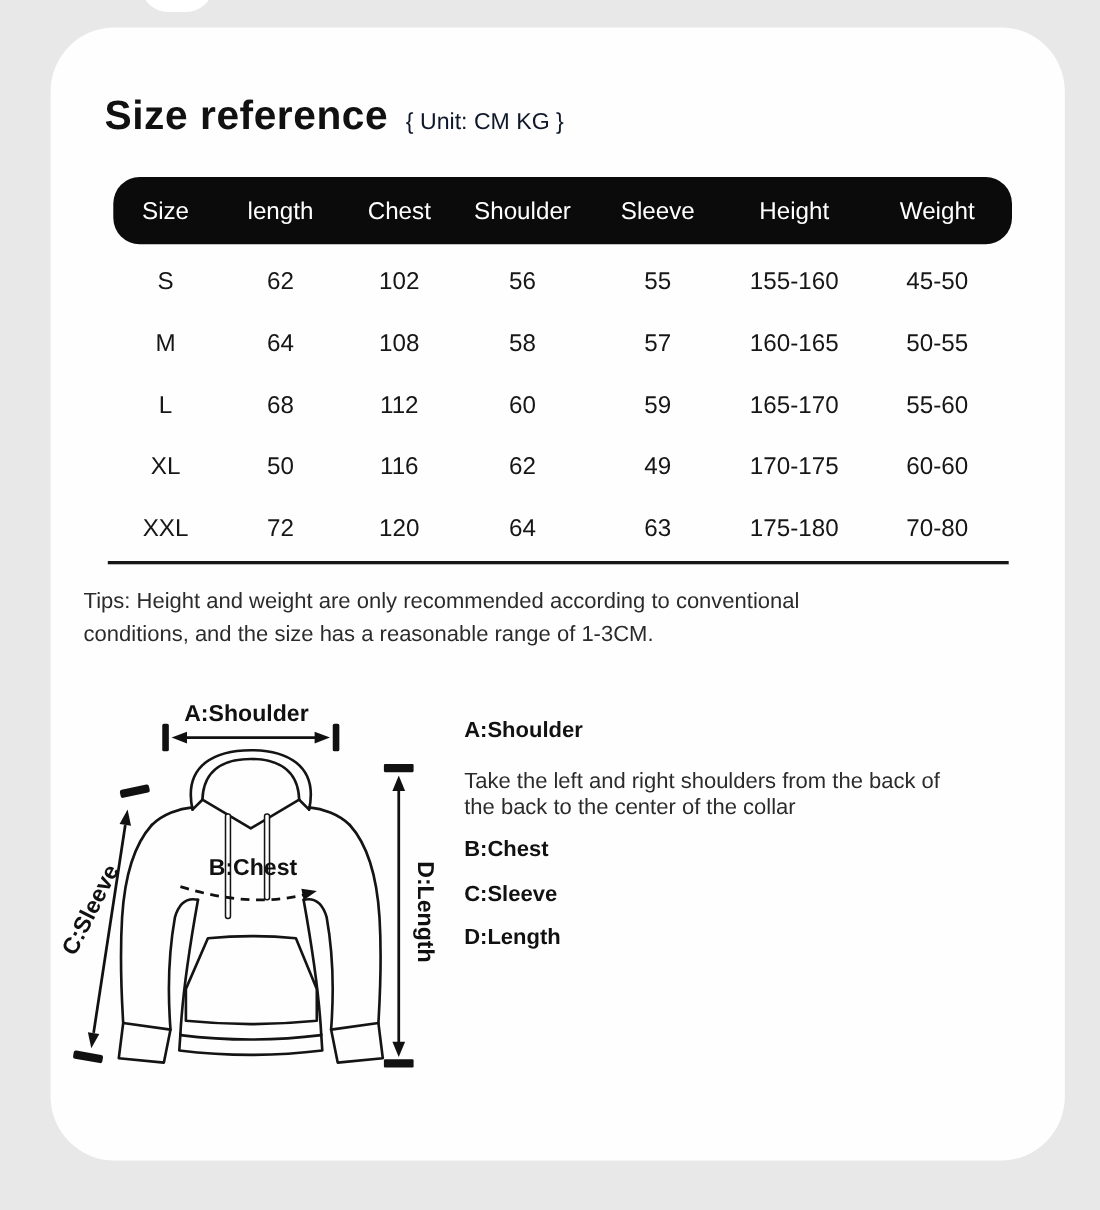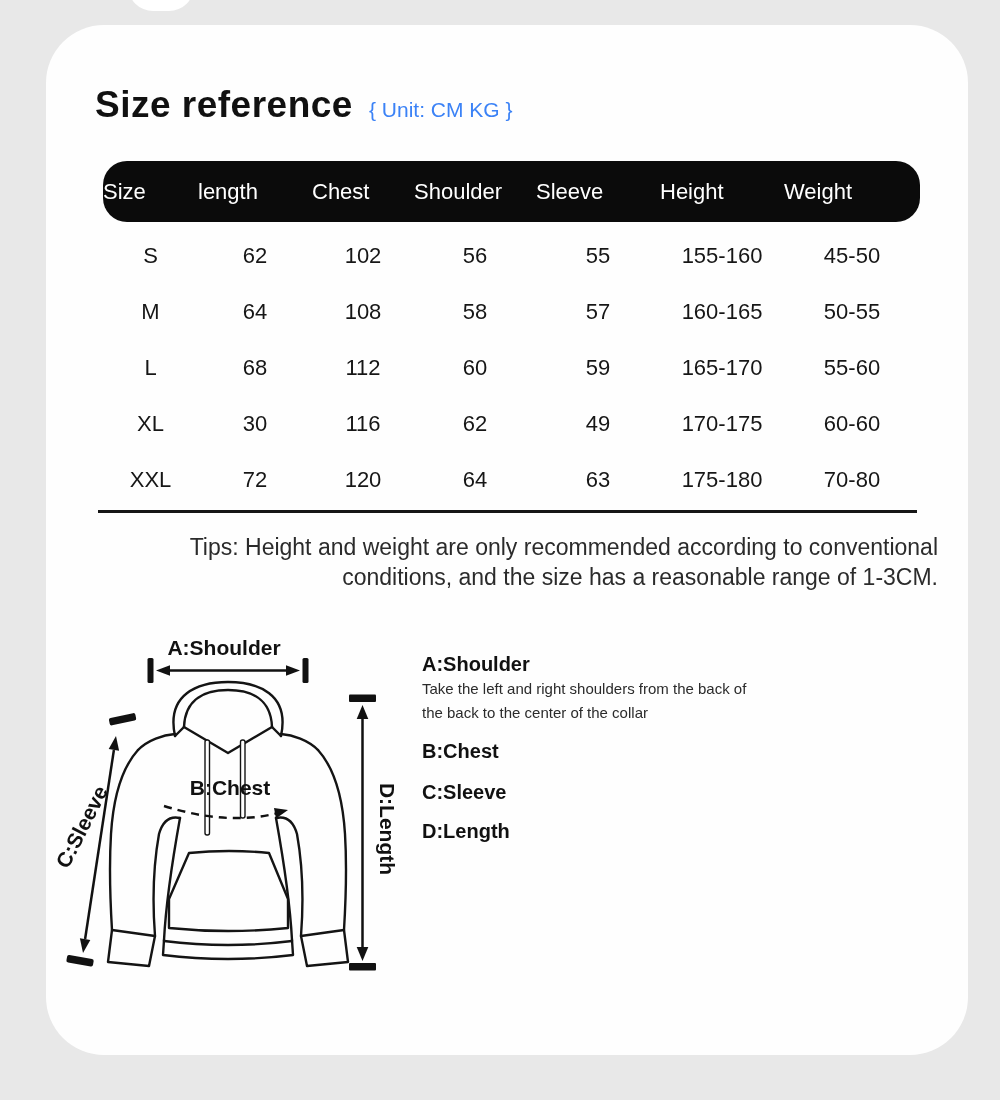--- a/index.html
+++ b/index.html
@@ -5,41 +5,41 @@
   html,body{margin:0;padding:0;}
   body{width:1000px;height:1100px;font-family:"Liberation Sans",sans-serif;}
   .stage{position:relative;width:1000px;height:1100px;background:#e8e8e8;overflow:hidden;}
   .top-notch{position:absolute;left:128px;top:-14px;width:66px;height:25px;background:#ffffff;
     border-radius:0 0 26px 26px;}
   .card{position:absolute;left:46px;top:25px;width:922px;height:1030px;background:#fefefe;
     border-radius:58px;}
   
   .title-row{position:absolute;left:49px;top:58px;display:flex;align-items:baseline;white-space:nowrap;}
   .title-row h1{margin:0;font-size:37px;line-height:44px;font-weight:bold;color:#111;letter-spacing:.5px;}
-  .unit{margin-left:16px;font-size:21px;color:#3b82f6;}
+  .unit{margin-left:16px;font-size:21px;color:#0f172a;}
   
   .size-table{position:absolute;left:57px;top:136px;width:817px;}
   .thead{display:grid;grid-template-columns:95px 114px 102px 122px 124px 124px 136px;
     background:#0b0b0b;color:#fff;border-radius:24px;height:61px;align-items:center;font-size:22px;}
-  .thead .th{}
+  .thead .th{text-align:center;}
   .tbody{margin-top:6px;}
   .tr{display:grid;grid-template-columns:95px 114px 102px 122px 124px 124px 136px;height:56px;
     align-items:center;font-size:22px;color:#161616;}
   .td{text-align:center;}
   .table-underline{position:absolute;left:52px;top:485px;width:819px;height:3px;background:#161616;}
   
-  .tips{position:absolute;left:30px;right:30px;top:507px;margin:0;text-align:right;font-size:23px;
+  .tips{position:absolute;left:30px;right:18px;top:507px;margin:0;text-align:left;font-size:20px;
     line-height:30px;color:#2b2b2b;white-space:pre-line;}
   
   .diagram{position:absolute;left:6px;top:597px;width:360px;height:380px;}
   .guide{position:absolute;left:376px;top:626px;width:578px;}
   .guide-item{margin-bottom:13px;}
   .guide-item.gap-b{margin-bottom:15px;}
   .g-term{font-size:20px;line-height:26px;font-weight:bold;color:#111;}
-  .g-desc{font-size:15px;line-height:24px;color:#2b2b2b;margin-top:0;white-space:pre-line;}
+  .g-desc{font-size:20px;line-height:24px;color:#2b2b2b;margin-top:21px;white-space:pre-line;}
   
   .garment{stroke:#141414;stroke-width:2.4;fill:none;stroke-linejoin:round;stroke-linecap:round;}
   .mark{fill:#111;}
   .mline{stroke:#111;stroke-width:2.5;fill:none;}
   .svgtext{font-family:"Liberation Sans",sans-serif;font-weight:bold;font-size:21px;fill:#111;}
 </style>
 </head>
 <body>
 
 <div class="stage">
@@ -85,21 +85,21 @@
             <div class="td">L</div>
             <div class="td">68</div>
             <div class="td">112</div>
             <div class="td">60</div>
             <div class="td">59</div>
             <div class="td">165-170</div>
             <div class="td">55-60</div>
           </div>
           <div class="tr">
             <div class="td">XL</div>
-            <div class="td">30</div>
+            <div class="td">50</div>
             <div class="td">116</div>
             <div class="td">62</div>
             <div class="td">49</div>
             <div class="td">170-175</div>
             <div class="td">60-60</div>
           </div>
           <div class="tr">
             <div class="td">XXL</div>
             <div class="td">72</div>
             <div class="td">120</div>

